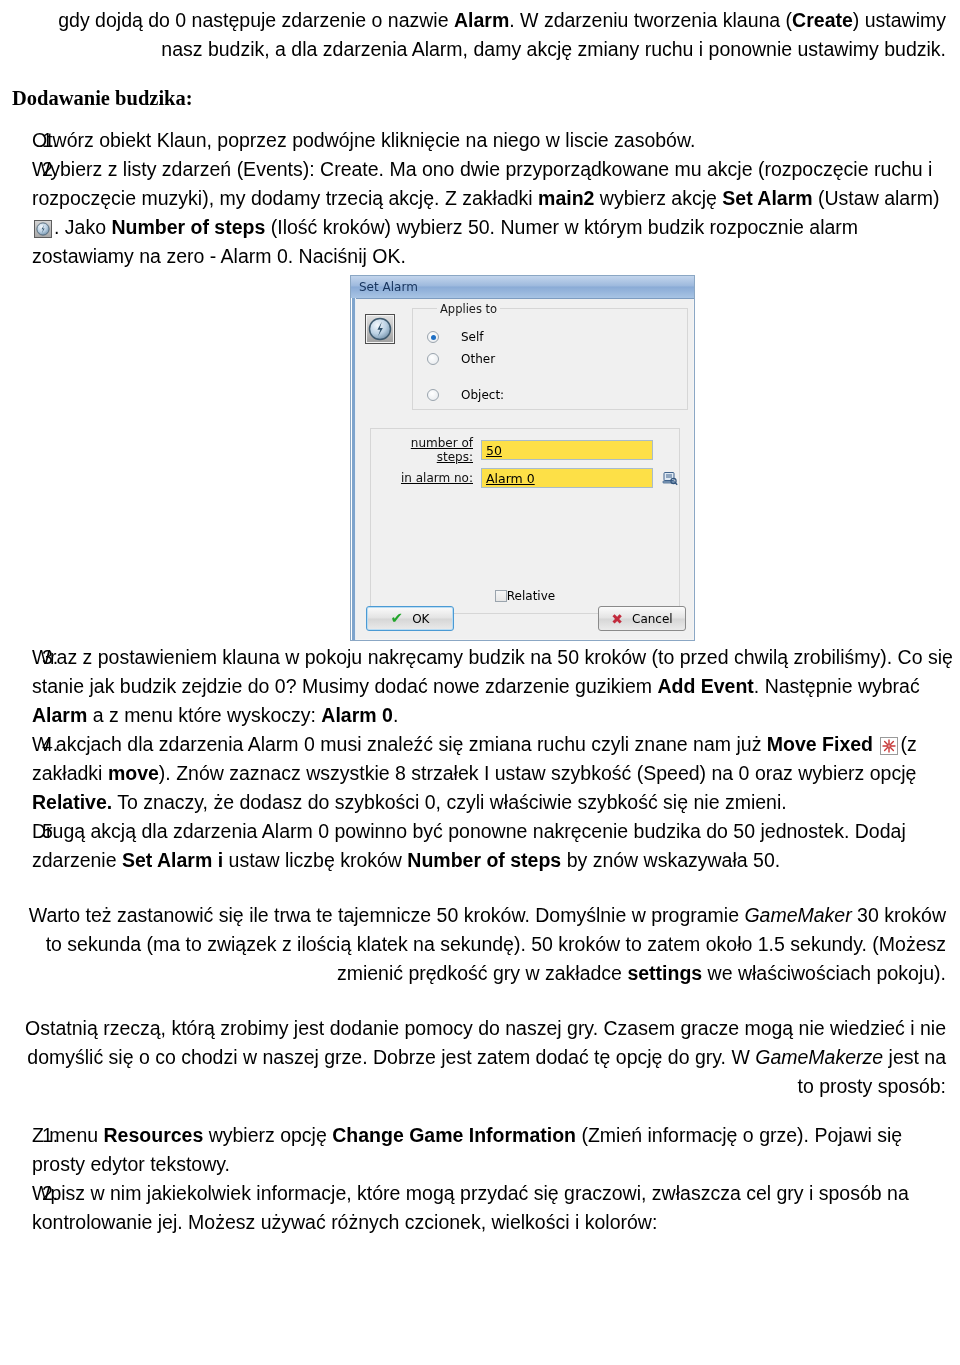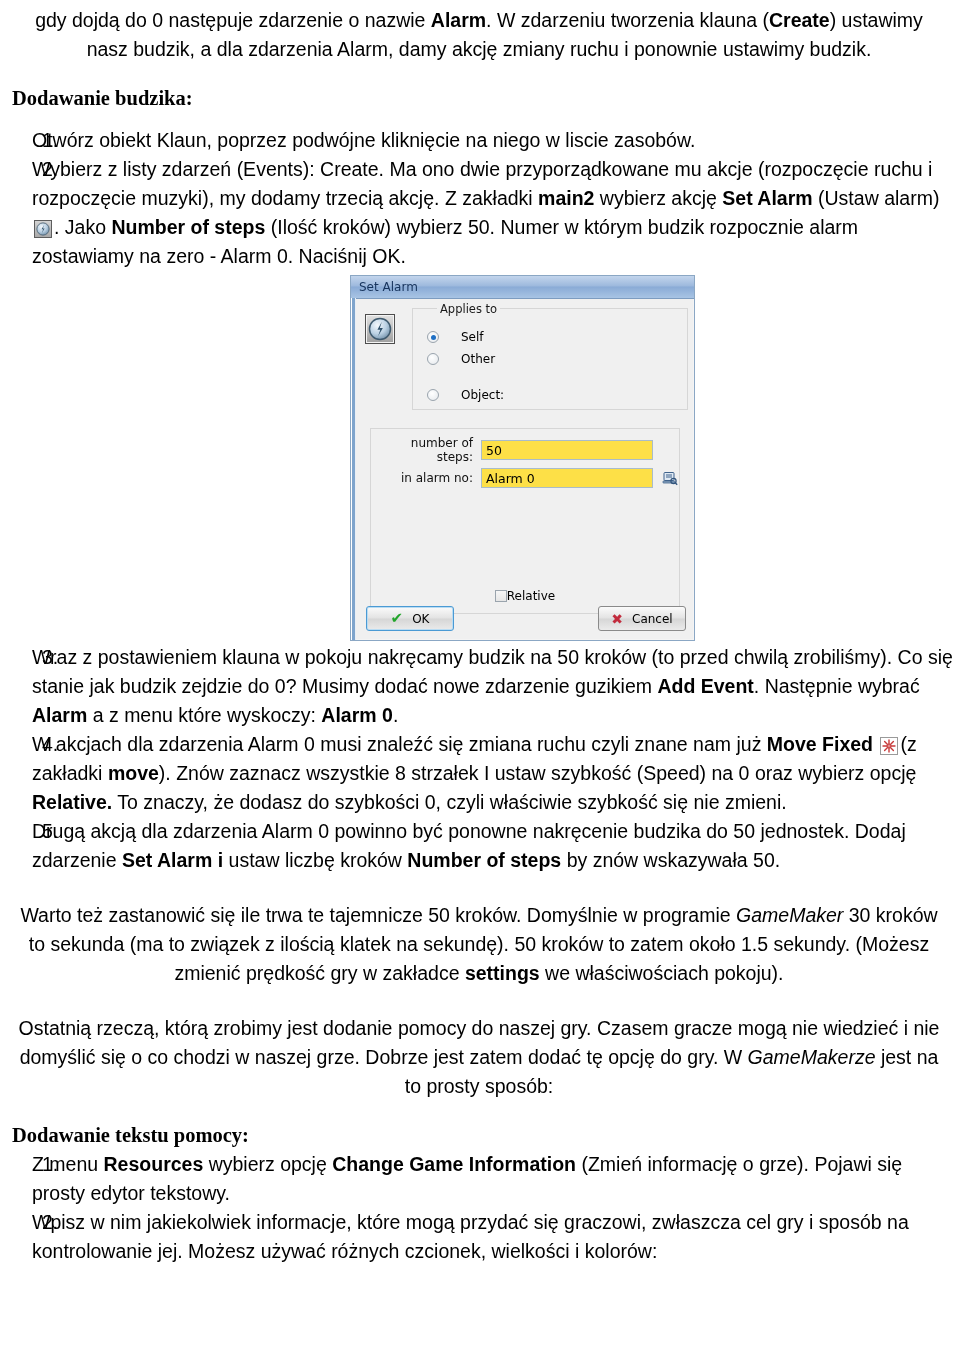--- a/index.html
+++ b/index.html
@@ -20,21 +20,21 @@
     width: 960px;
     height: 1365px;
     padding: 0;
     box-sizing: border-box;
   }
   .para {
     font-size: 19.5px;
     line-height: 29px;
     margin: 0;
     padding: 0 14px 0 12px;
-    text-align: center;
+    text-align: right;
   }
   .heading {
     font-size: 20.5px;
     font-weight: bold;
     font-family: "Liberation Serif", serif;
     line-height: 29px;
     margin: 0;
     padding: 0 0 0 12px;
   }
   .spacer-sm { height: 13px; }
@@ -208,20 +208,21 @@
     width: 310px;
     height: 186px;
   }
   .field-row {
     position: absolute;
     left: 0;
     right: 0;
     height: 22px;
     display: flex;
     align-items: center;
+    text-decoration: underline;
   }
   .field-row.f1 { top: 10px; }
   .field-row.f2 { top: 38px; }
   .field-label {
     width: 110px;
     text-align: right;
     padding-right: 8px;
     font-size: 12px;
     color: #111;
     box-sizing: border-box;
@@ -436,21 +437,20 @@
   </p>
 
   <div class="spacer-lg"></div>
 
   <p class="para">
     <span>Ostatnią rzeczą, którą zrobimy jest dodanie pomocy do naszej gry. Czasem gracze mogą nie wiedzieć i nie domyślić się o co chodzi w naszej grze. Dobrze jest zatem dodać tę opcję do gry. W </span><i>GameMakerze</i><span> jest na to prosty sposób:</span>
   </p>
 
   <div class="spacer-md"></div>
 
-  <div class="heading">Dodawanie tekstu pomocy:</div>
 
   <ol class="steps">
     <li>
       <span>Z menu </span><b>Resources</b><span> wybierz opcję </span><b>Change Game Information</b><span> (Zmień informację o grze). Pojawi się prosty edytor tekstowy.</span>
     </li>
     <li>
       <span>Wpisz w nim jakiekolwiek informacje, które mogą przydać się graczowi, zwłaszcza cel gry i sposób na kontrolowanie jej. Możesz używać różnych czcionek, wielkości i kolorów:</span>
     </li>
   </ol>
 

